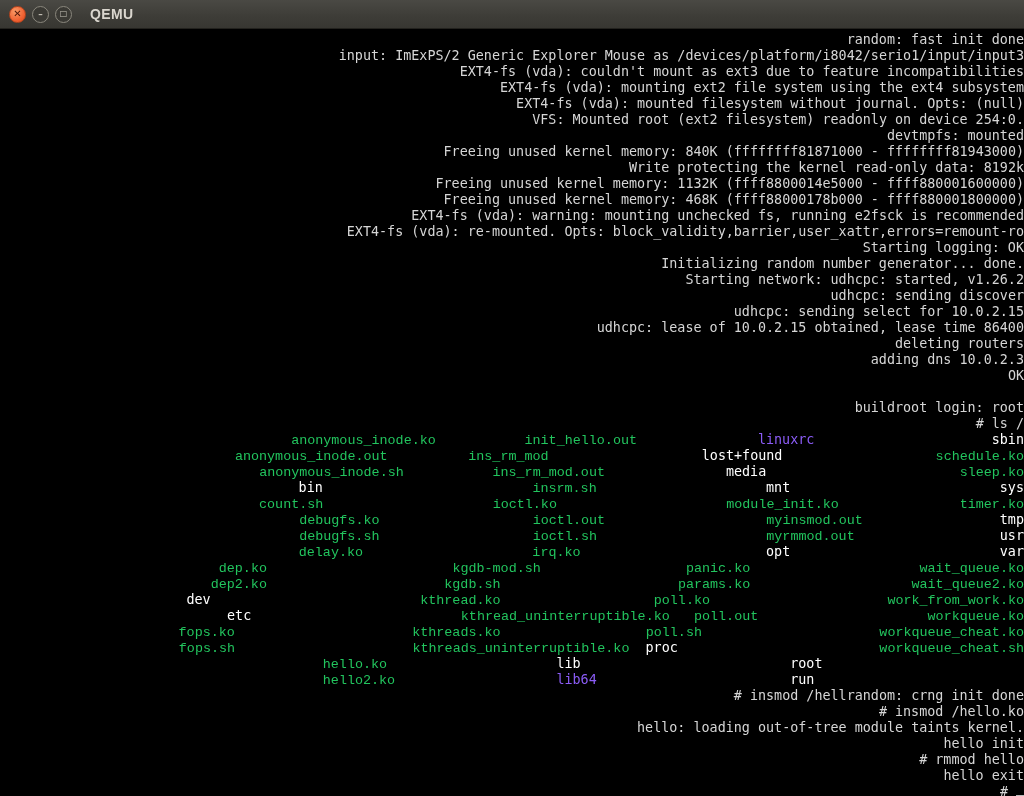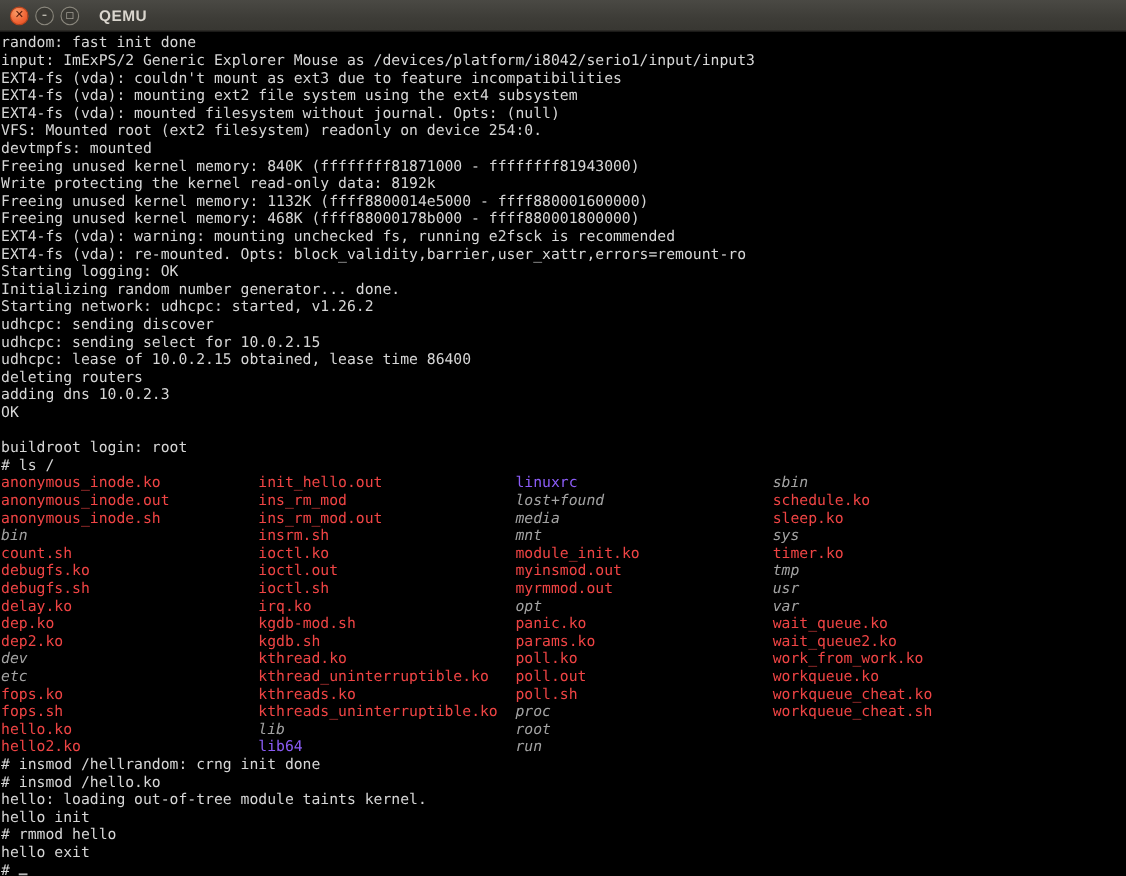--- a/index.html
+++ b/index.html
@@ -34,23 +34,23 @@
     color:#dad6ce;letter-spacing:.4px;
   }
 
   
   .screen{
     height:767px;background:#000;
     padding:3px 0 0 1px;box-sizing:content-box;
     font:13.4px/16px "DejaVu Sans Mono","Liberation Mono",monospace;
     color:#d6d6d6;white-space:pre;overflow:hidden;
   }
-  .tline{height:16px;}
-  .c-g{color:#ef4444;}
-  .c-b{color:#a3a3a3;font-style:italic;}
+  .tline{height:16px;text-align:right;}
+  .c-g{color:#22c55e;font-family:Liberation Mono, monospace;}
+  .c-b{color:#ffffff;}
   .c-cy{color:#8b5cf6;}
   .cursor{
     display:inline-block;width:8px;height:3px;background:#b9b9b9;
     vertical-align:baseline;margin-bottom:-2px;
   }
 </style>
 </head>
 <body>
 
 <div class="window">

